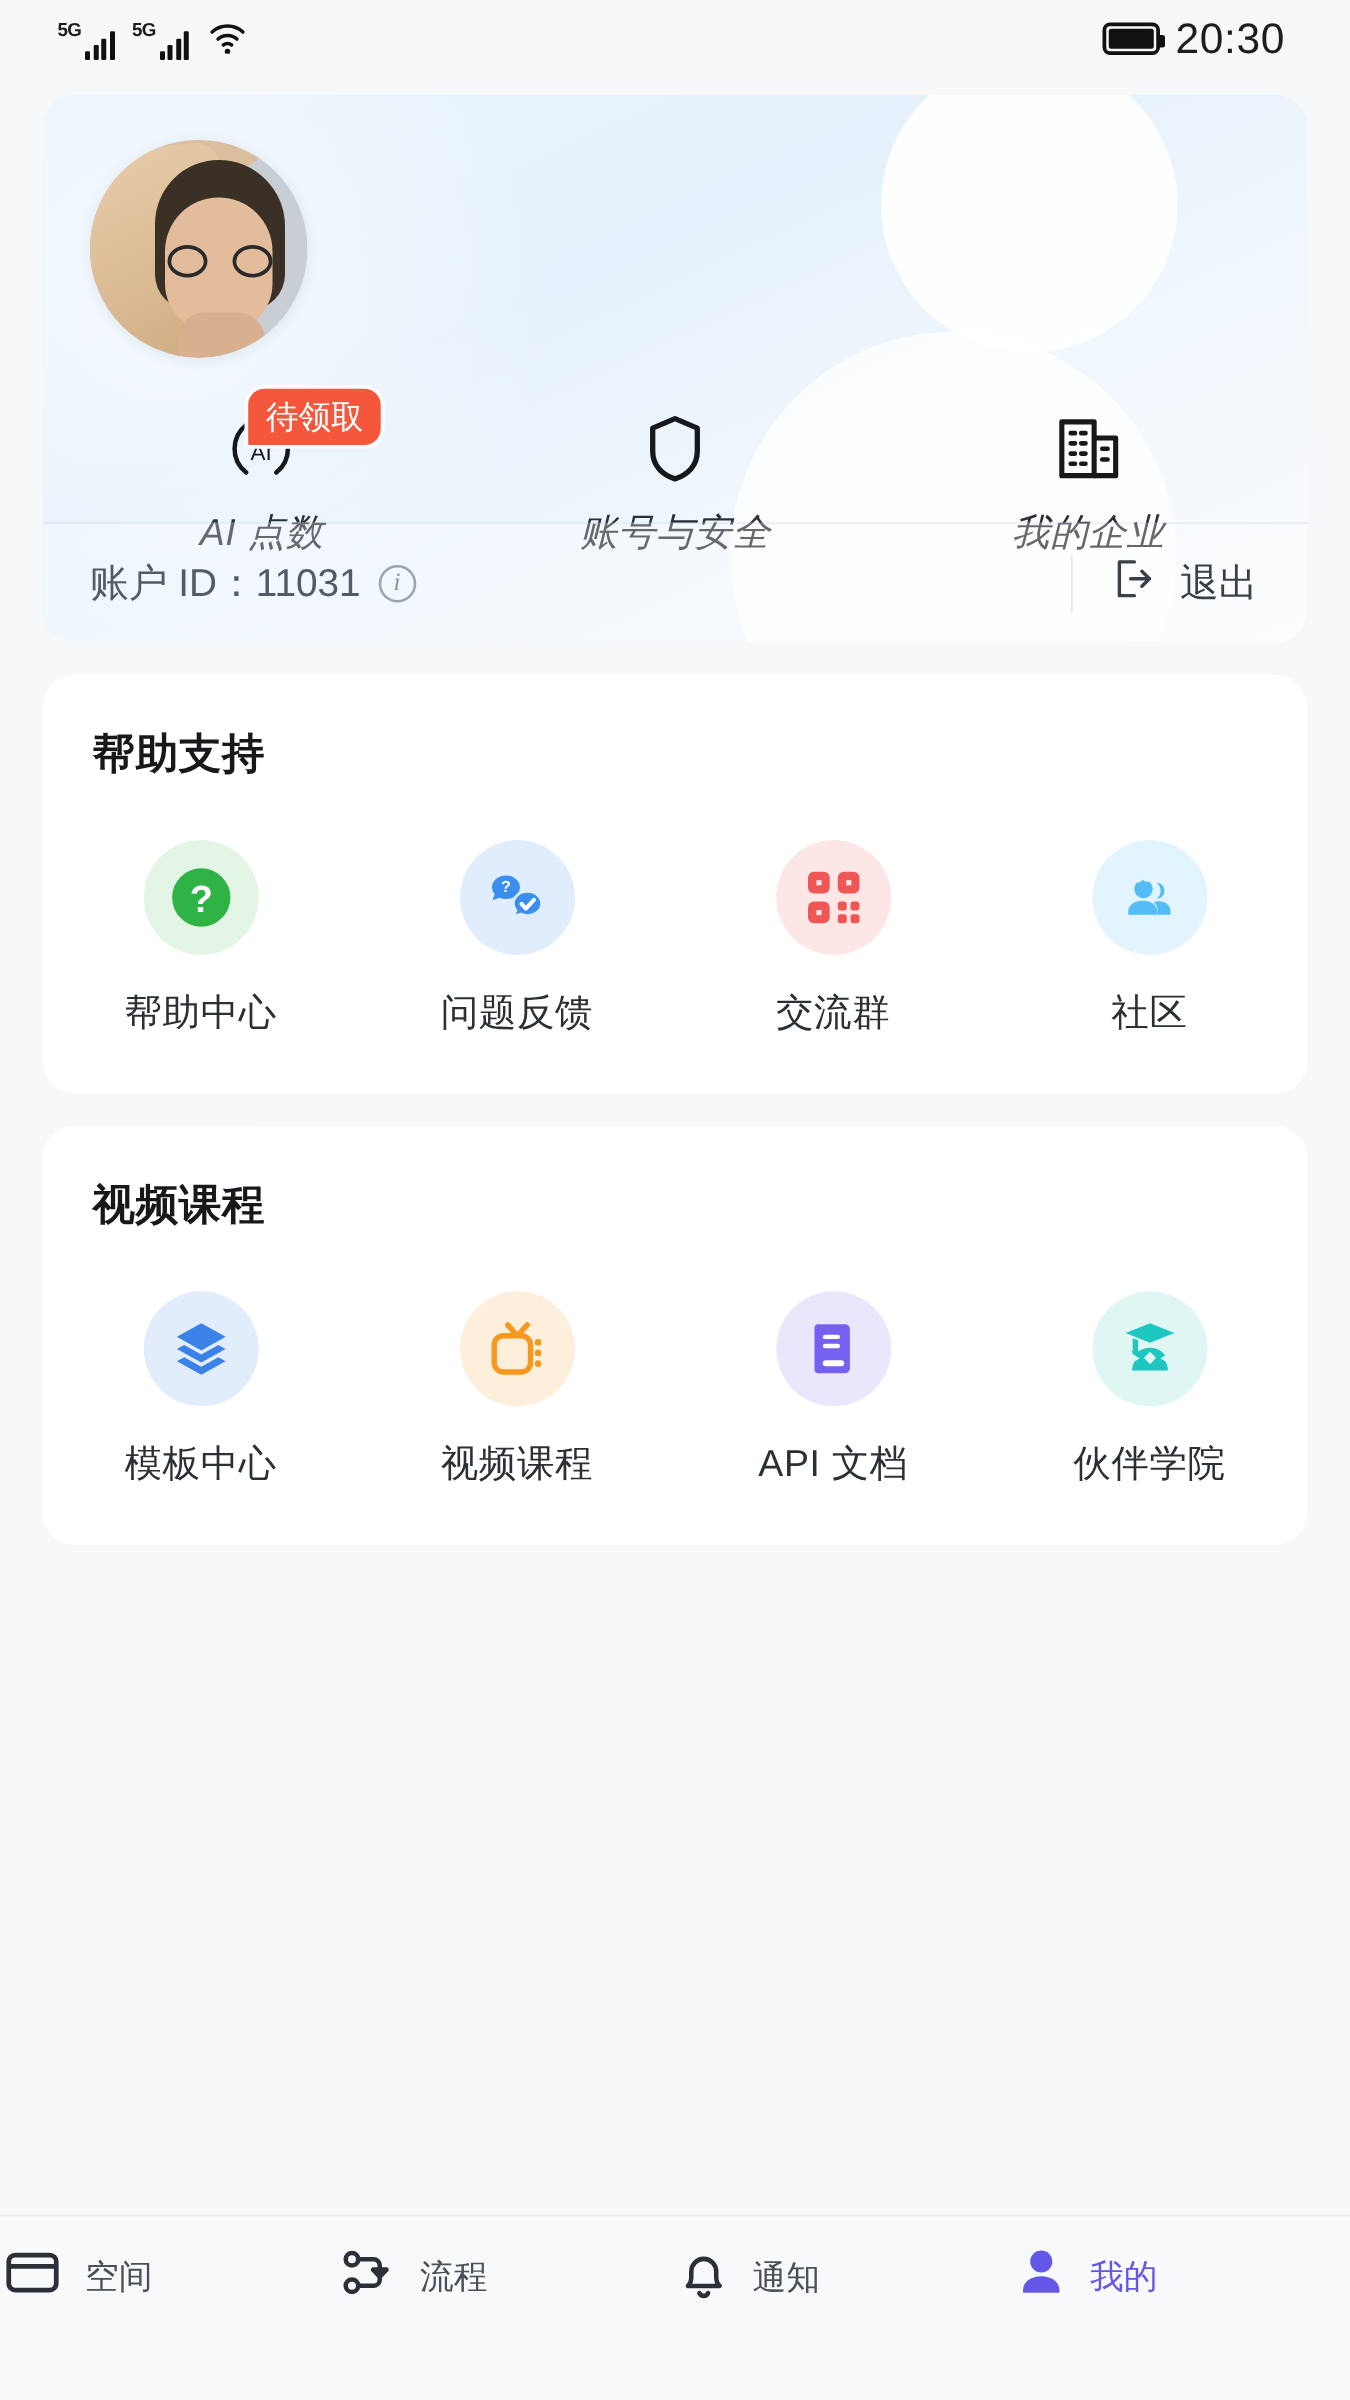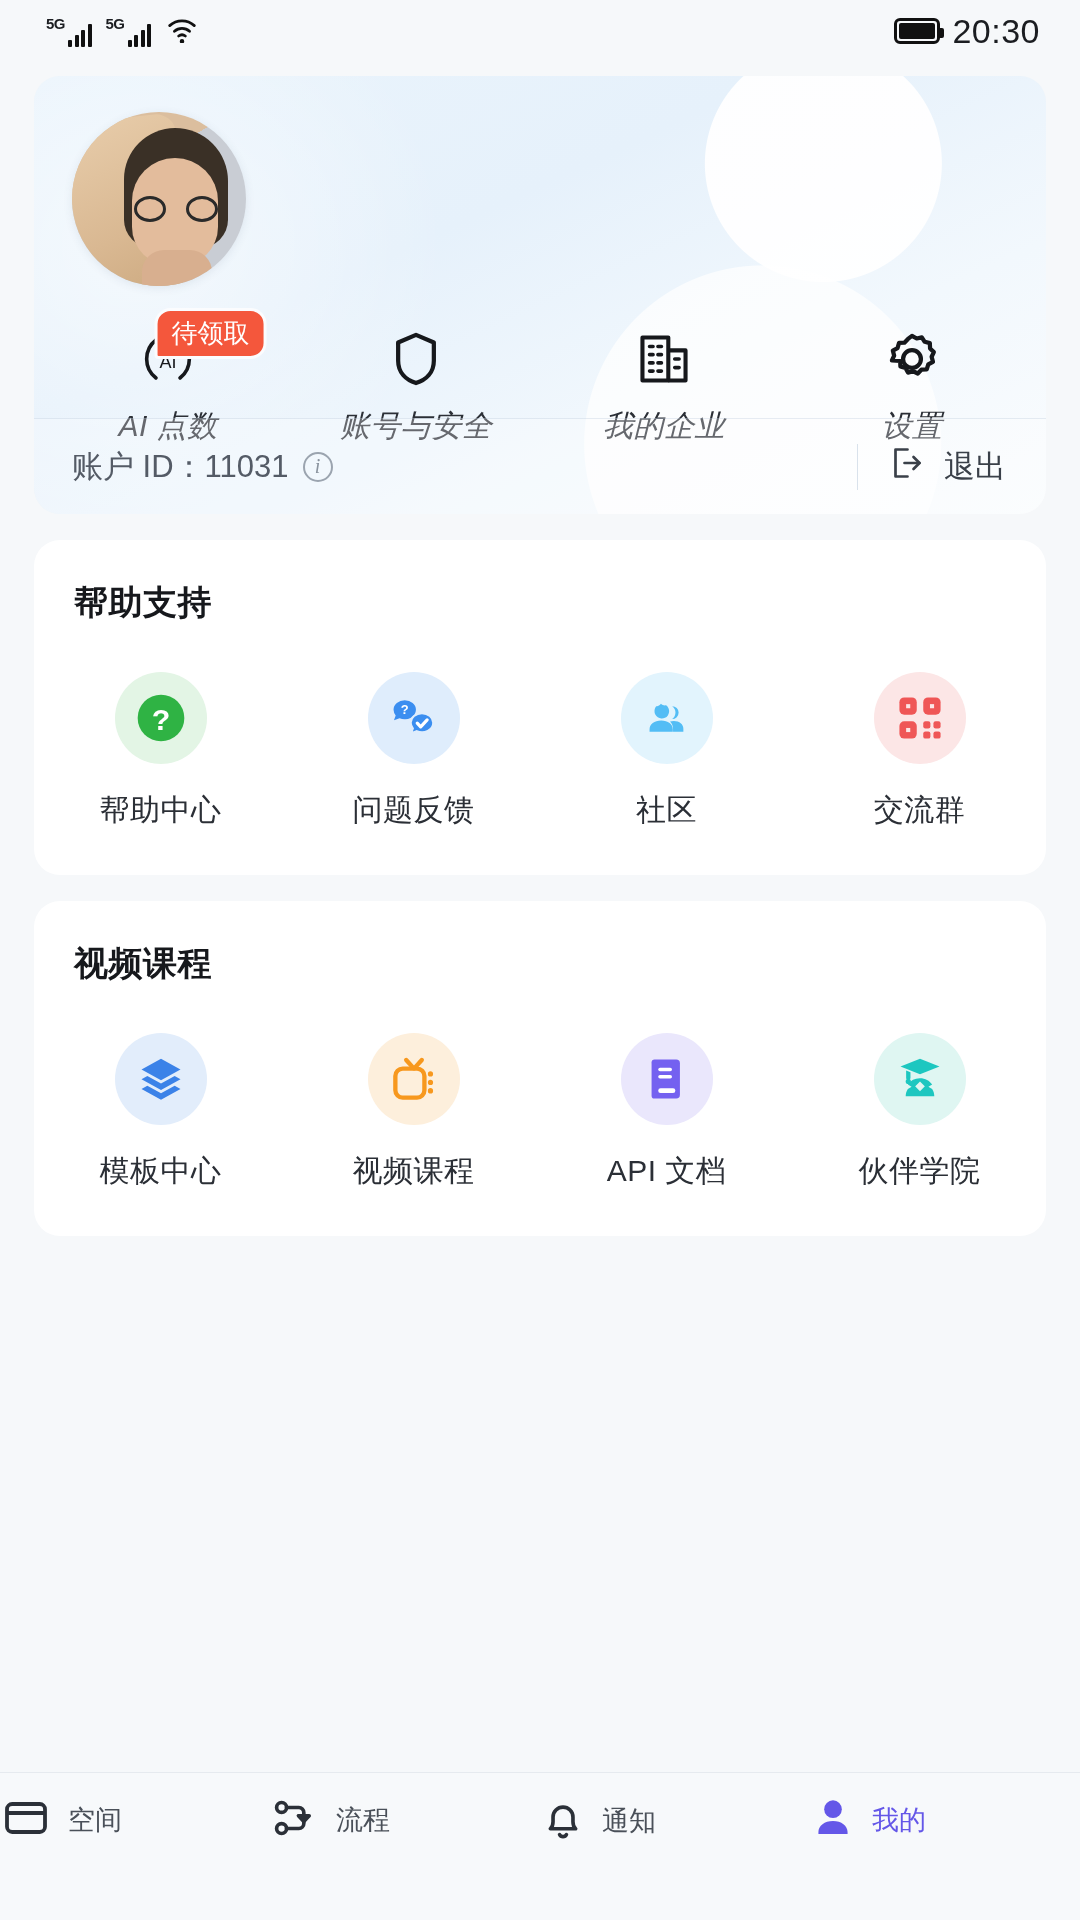--- a/index.html
+++ b/index.html
@@ -9,21 +9,21 @@
     background:#F6F8FA;
     color:#1B1D21;
     overflow:hidden;
     position:relative;
   }
 
   
   .statusbar{
     height:62px; width:100%;
     display:flex; align-items:center; justify-content:space-between;
-    padding:0 40px 0 46px;
+    padding:0 52px 0 46px;
   }
   .sb-left{ display:flex; align-items:flex-end; gap:14px; }
   .sig{ display:flex; align-items:flex-end; gap:3px; position:relative; }
   .sig .g{ font-size:15px; font-weight:700; line-height:1; margin-bottom:16px; letter-spacing:-0.5px;}
   .bars{ display:flex; align-items:flex-end; gap:2.5px; height:24px;}
   .bars i{ width:4px; background:#111; border-radius:1px; display:block;}
   .bars i:nth-child(1){height:7px}
   .bars i:nth-child(2){height:12px}
   .bars i:nth-child(3){height:17px}
   .bars i:nth-child(4){height:23px}
@@ -202,29 +202,20 @@
     <div class="qa">
       <div class="qa-ico">
         <svg width="56" height="56" viewBox="0 0 26 26" fill="none" stroke="#16181C" stroke-width="1.9" stroke-linejoin="round">
           <rect x="3" y="3" width="12" height="20"></rect>
             <path d="M15 9h8v14h-8"></path>
           <path d="M6.3 7.2h1.6M10.2 7.2h1.6M6.3 11h1.6M10.2 11h1.6M6.3 14.8h1.6M10.2 14.8h1.6M6.3 18.6h1.6M10.2 18.6h1.6M18 13h2M18 17h2" stroke-width="1.7" stroke-linecap="round"></path>
         </svg>
       </div>
       <div class="qa-label">我的企业</div>
     </div>
-    <div class="qa">
-      <div class="qa-ico">
-        <svg width="58" height="58" viewBox="0 0 26 26" fill="none" stroke="#16181C" stroke-width="1.9" stroke-linejoin="round">
-          <path d="M13 2.6l2.1 1.2 2.3-.5 1.3 2 2.3.6.1 2.4 1.7 1.6-1 2.1.6 2.3-2.1 1.1-.7 2.3-2.4.1-1.6 1.7-2.1-1-2.3.6-1.1-2.1-2.3-.7-.1-2.4L4 13.6l1-2.1-.6-2.3 2.1-1.1.7-2.3 2.4-.1L11.2 4z"></path>
-          <circle cx="13" cy="13" r="4"></circle>
-        </svg>
-      </div>
-      <div class="qa-label">设置</div>
-    </div>
   </div>
 
   <div class="acct">
     <div class="acct-left">
       <span>账户 ID：11031</span>
       <span class="info-i">i</span>
     </div>
     <div class="acct-right">
       <span>
         <svg width="36" height="36" viewBox="0 0 24 24" fill="none" stroke="#3A4049" stroke-width="1.8" stroke-linecap="round" stroke-linejoin="round">
@@ -255,51 +246,51 @@
     <div class="cell">
       <div class="bubble" style="background:#DFEDFC">
         <svg width="56" height="56" viewBox="0 0 26 26">
           <path d="M3.5 9.2a5.2 4.4 0 1110.4 0 5.2 4.4 0 01-7.6 3.9l-2.6.9.8-2.2a4.3 4.3 0 01-1-2.6z" fill="#3B8EF0"></path>
           <text x="8.7" y="11" text-anchor="middle" font-size="6" font-weight="bold" fill="#fff" font-family="Liberation Sans">?</text>
           <path d="M11.5 15.2a5.2 4.4 0 1110.4 0 5.2 4.4 0 01-7.6 3.9l-2.6.9.8-2.2a4.3 4.3 0 01-1-2.6z" fill="#3B8EF0" stroke="#DFEDFC" stroke-width="0.9"></path>
           <path d="M14.5 15.4l1.6 1.7 3-3.2" stroke="#fff" stroke-width="1.5" fill="none" stroke-linecap="round" stroke-linejoin="round"></path>
         </svg>
       </div>
       <div class="cell-label">问题反馈</div>
-    </div>
-
-    <div class="cell">
-      <div class="bubble" style="background:#E2F4FD">
-        <svg width="56" height="56" viewBox="0 0 26 26" fill="#53BDF5">
-          <path d="M15.4 7.5a3 3 0 110 6 3.7 3.7 0 000-6z"></path>
-          <path d="M16.2 14.4c2.6 0 4.4 1.5 4.4 3.6v1.4h-4.8v-1.4c0-1.3-.5-2.5-1.4-3.4a7 7 0 011.8-.2z"></path>
-          <path d="M10.2 6.4c.6.6 1.5.9 2.4.7a3.4 3.4 0 11-5.4 2.6c0-.8.3-1.6.8-2.2.7.2 1.5-.2 2.2-1.1z"></path>
-          <path d="M10.3 14.2c3.2 0 5.4 1.7 5.4 4.1v1.1H4.9v-1.1c0-2.4 2.2-4.1 5.4-4.1z"></path>
-        </svg>
-      </div>
-      <div class="cell-label">社区</div>
     </div>
 
     <div class="cell">
       <div class="bubble" style="background:#FCE6E6">
         <svg width="52" height="52" viewBox="0 0 24 24" fill="#EF5656">
           <rect x="2.5" y="2.5" width="8" height="8" rx="2.2"></rect>
             <rect x="5.6" y="5.6" width="1.9" height="1.9" fill="#FCE6E6"></rect>
           <rect x="13.5" y="2.5" width="8" height="8" rx="2.2"></rect>
             <rect x="16.6" y="5.6" width="1.9" height="1.9" fill="#FCE6E6"></rect>
           <rect x="2.5" y="13.5" width="8" height="8" rx="2.2"></rect>
             <rect x="5.6" y="16.6" width="1.9" height="1.9" fill="#FCE6E6"></rect>
           <rect x="13.5" y="13.5" width="3.3" height="3.3" rx="1"></rect>
             <rect x="18.2" y="13.5" width="3.3" height="3.3" rx="1"></rect>
           <rect x="13.5" y="18.2" width="3.3" height="3.3" rx="1"></rect>
             <rect x="18.2" y="18.2" width="3.3" height="3.3" rx="1"></rect>
         </svg>
       </div>
       <div class="cell-label">交流群</div>
     </div>
+
+    <div class="cell">
+      <div class="bubble" style="background:#E2F4FD">
+        <svg width="56" height="56" viewBox="0 0 26 26" fill="#53BDF5">
+          <path d="M15.4 7.5a3 3 0 110 6 3.7 3.7 0 000-6z"></path>
+          <path d="M16.2 14.4c2.6 0 4.4 1.5 4.4 3.6v1.4h-4.8v-1.4c0-1.3-.5-2.5-1.4-3.4a7 7 0 011.8-.2z"></path>
+          <path d="M10.2 6.4c.6.6 1.5.9 2.4.7a3.4 3.4 0 11-5.4 2.6c0-.8.3-1.6.8-2.2.7.2 1.5-.2 2.2-1.1z"></path>
+          <path d="M10.3 14.2c3.2 0 5.4 1.7 5.4 4.1v1.1H4.9v-1.1c0-2.4 2.2-4.1 5.4-4.1z"></path>
+        </svg>
+      </div>
+      <div class="cell-label">社区</div>
+    </div>
   </div>
 </div>
 
 <div class="card">
   <h2>视频课程</h2>
   <div class="grid4">
 
     <div class="cell">
       <div class="bubble" style="background:#E2EDFB">
         <svg width="52" height="52" viewBox="0 0 24 24" fill="#3B82E8">

